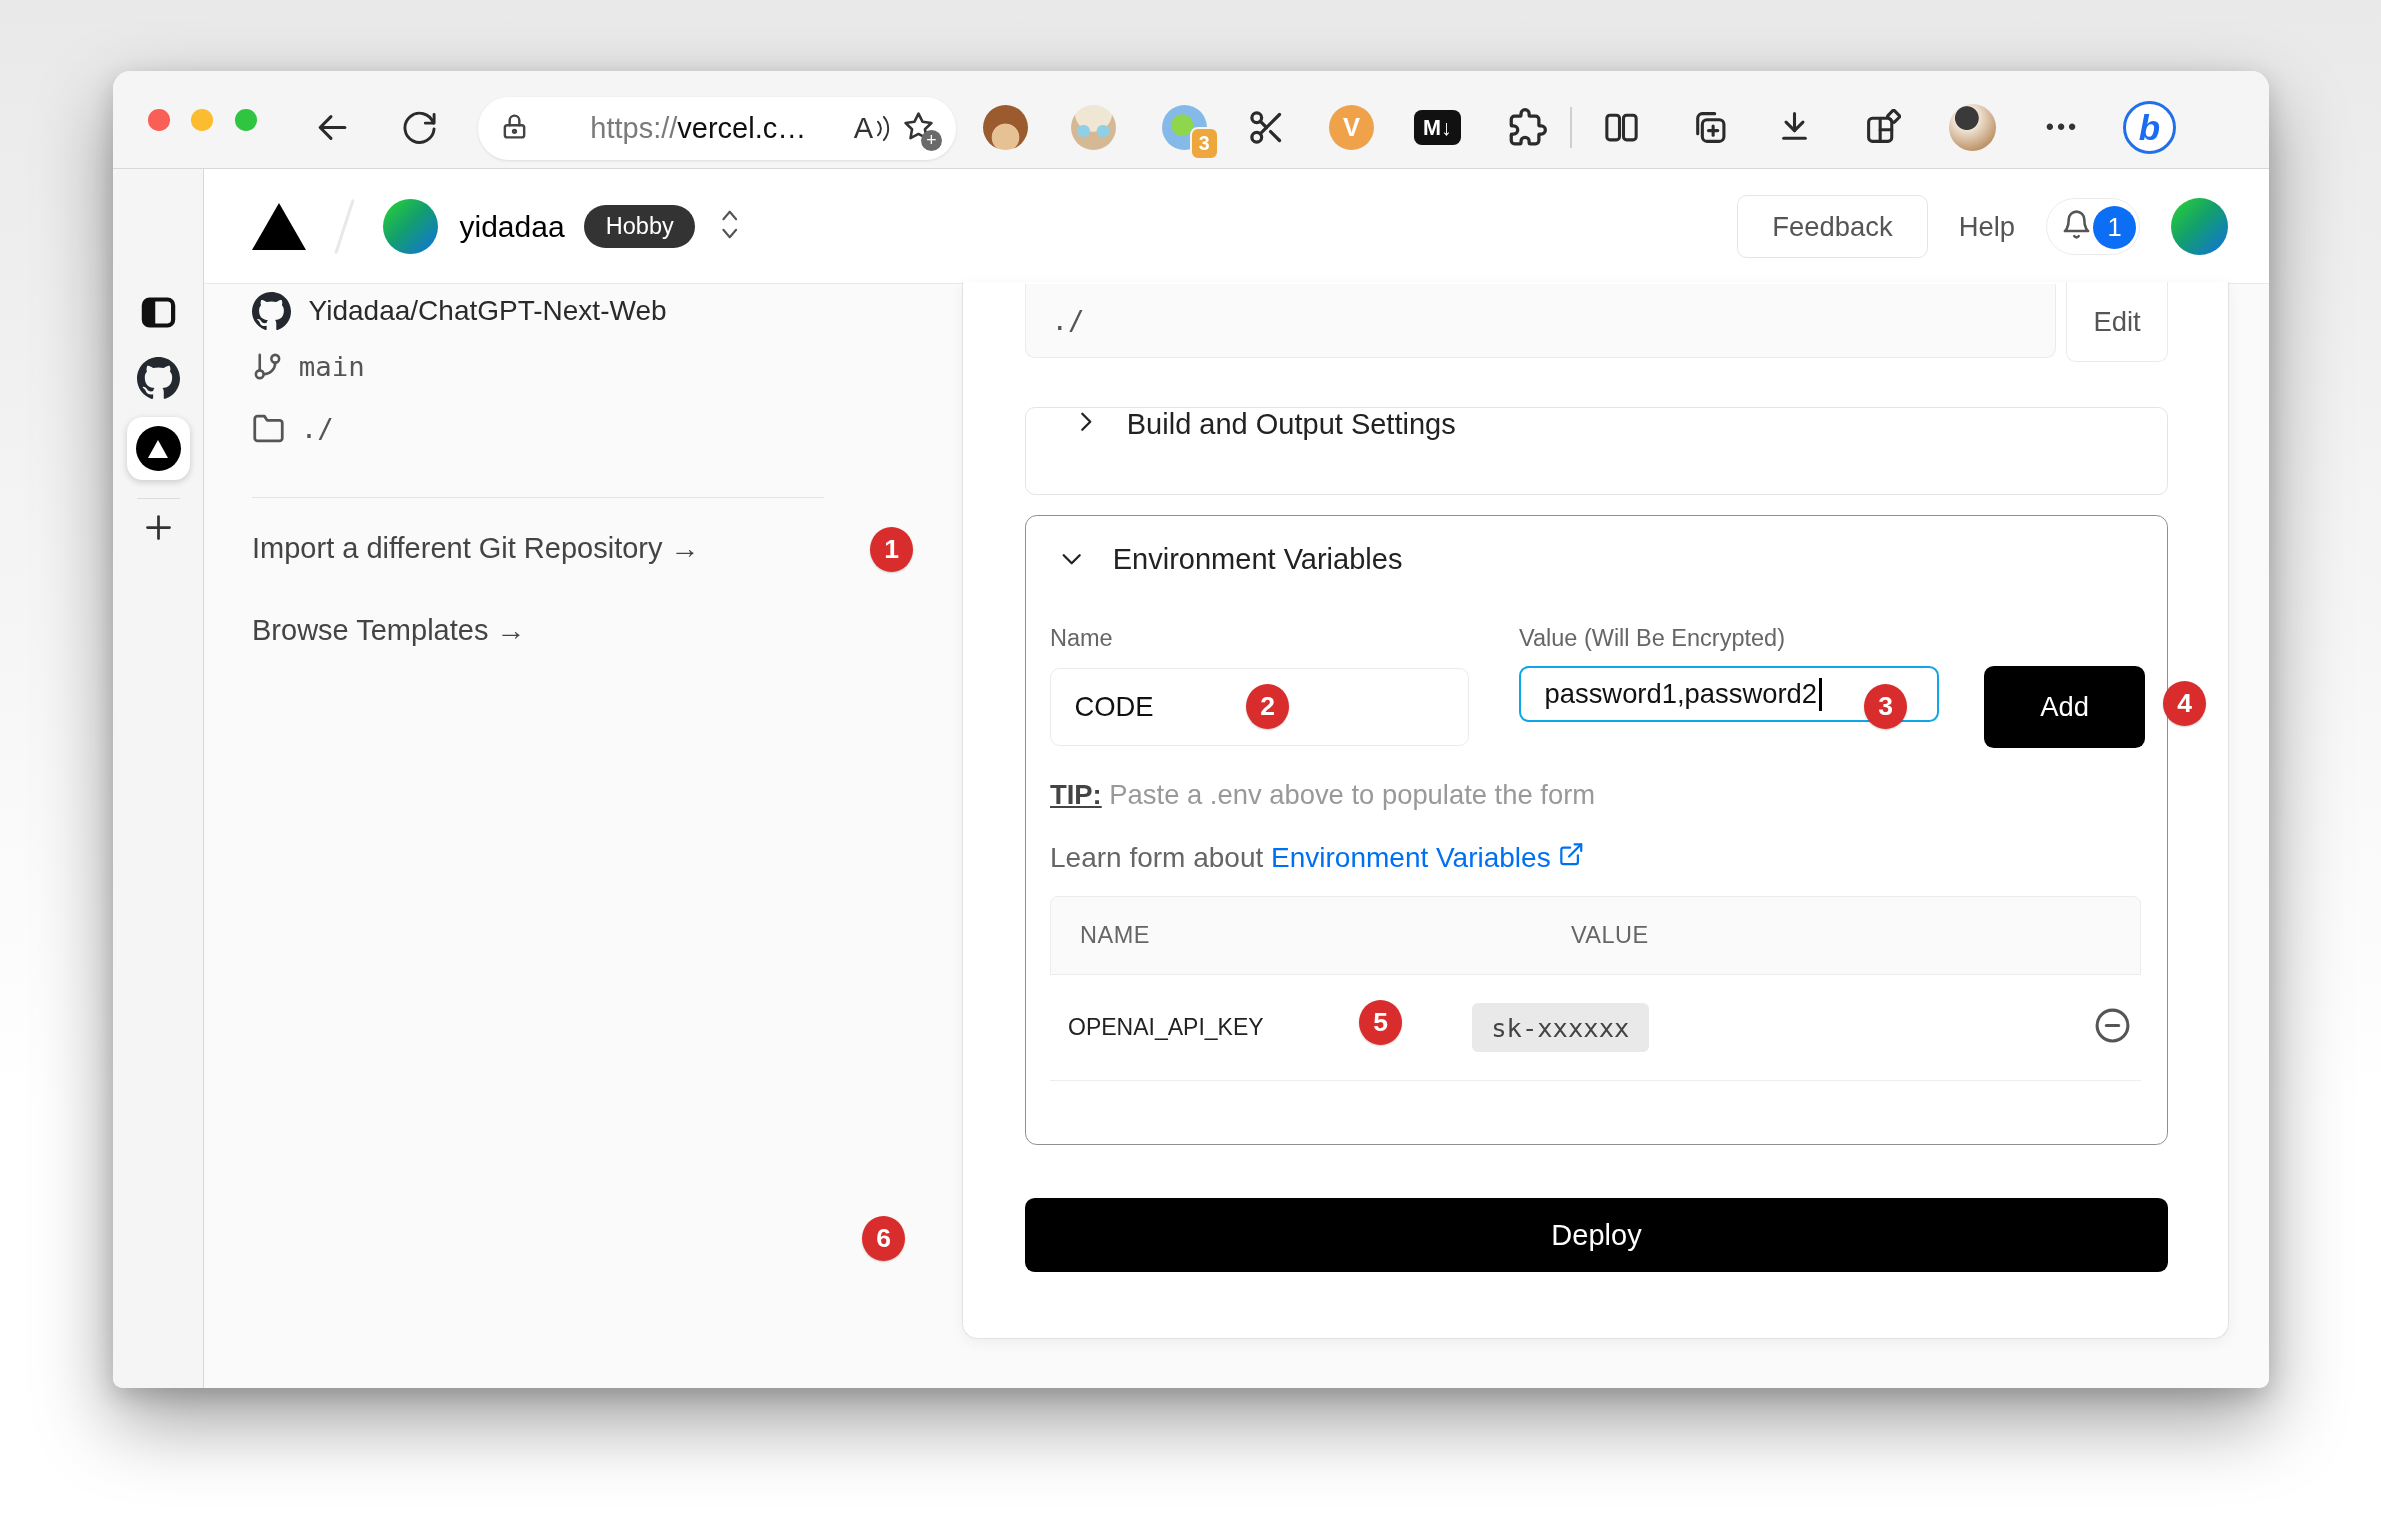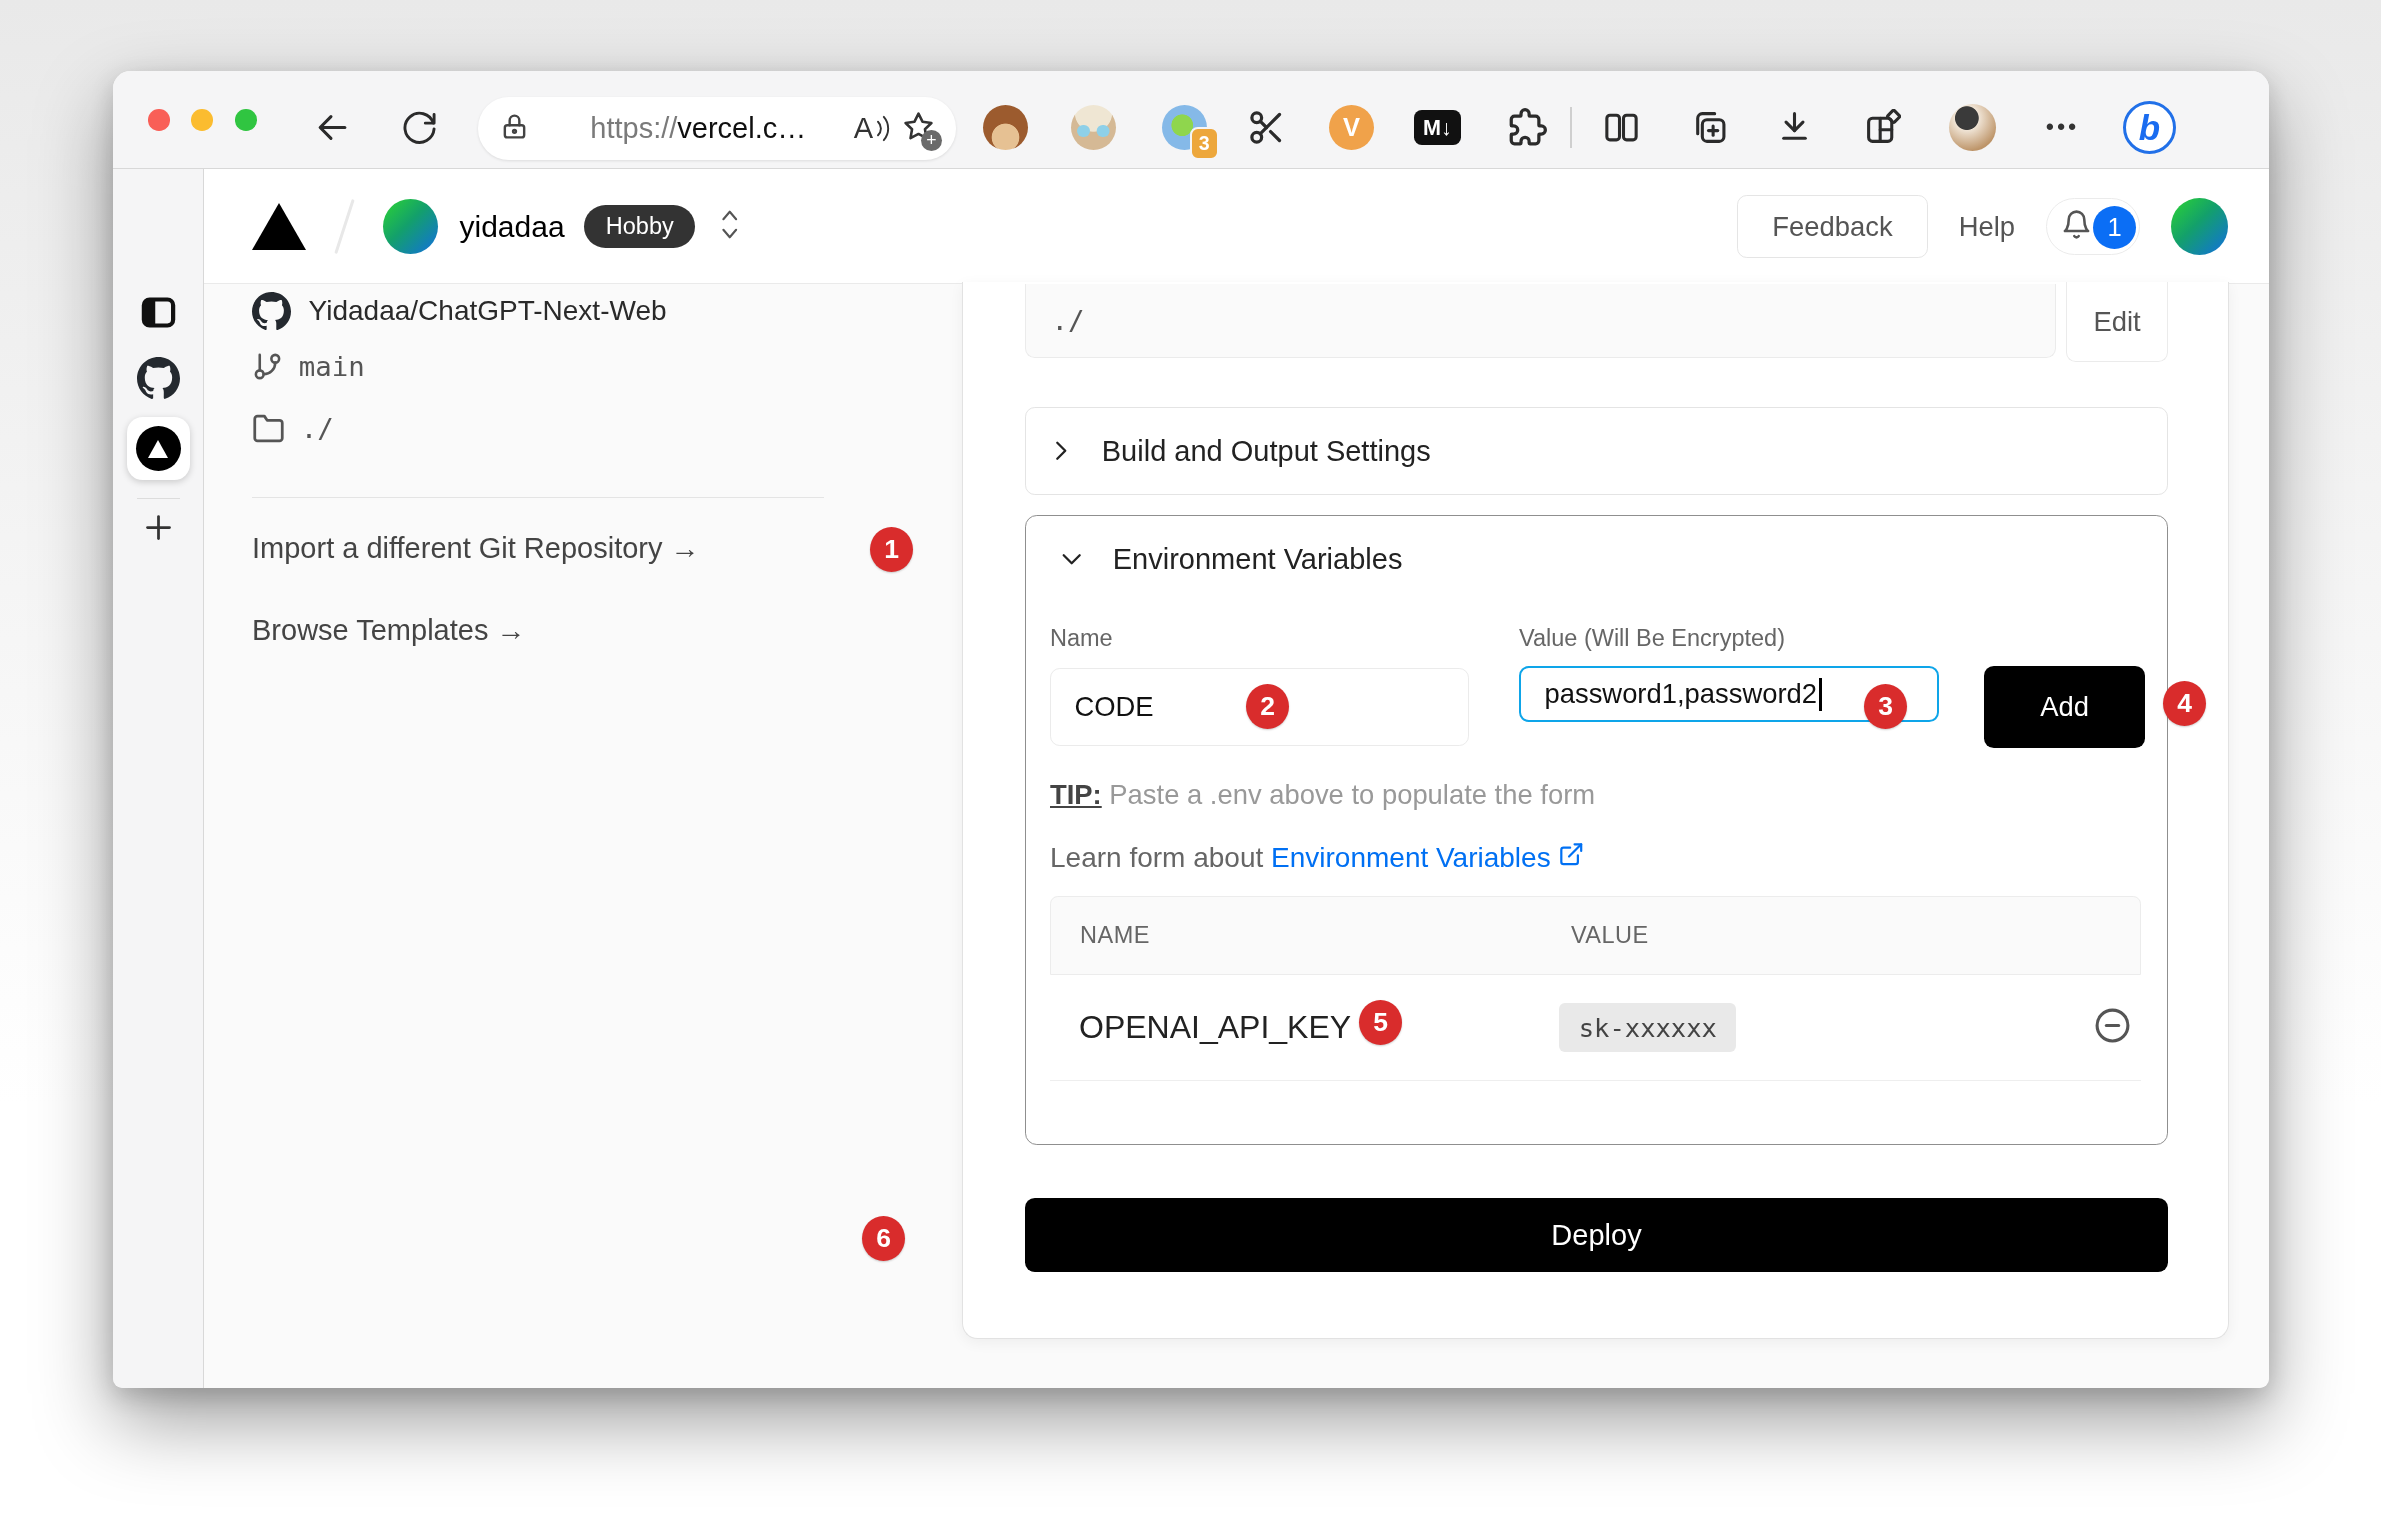--- a/index.html
+++ b/index.html
@@ -83,22 +83,22 @@
   
   .card { left:758px; top:-2px; width:1267px; height:1057px; background:#fff;
     border:1px solid #e2e2e2; border-top:none; border-radius:0 0 15.7px 15.7px;
     box-shadow:0 3.9px 13.7px rgba(0,0,0,.05); }
   .rootinput { left:821px; top:0; width:1031px; height:74px; background:#fafafa;
     border:1px solid #ebebeb; border-top:none; border-radius:0 0 9.8px 9.8px;
     display:flex; align-items:center; padding-left:25.5px; font-size:27.4px; color:#555; }
   .editbtn { left:1862px; top:-2px; width:102px; height:80px; background:#fff;
     border:1px solid #ebebeb; border-top:none; border-radius:0 0 9.8px 9.8px;
     display:flex; align-items:center; justify-content:center; font-size:27.4px; color:#555; }
-  .secbox { left:821px; width:1143px; background:#fff; display:flex; align-items:center;
-    padding-left:21px; gap:27.4px; font-size:29px; color:#222; }
+  .secbox { left:821px; width:1143px; background:#fff; display:flex; align-items:flex-start;
+    padding-left:46px; gap:27.4px; font-size:29px; color:#222; }
   .buildbox { top:123px; height:88px; border:1px solid #e4e4e4; border-radius:9.8px; }
   .envbox { left:821px; top:231px; width:1143px; height:630px;
     border:1.5px solid #8f8f8f; border-radius:11.8px; background:#fff; }
   .envhead { left:821px; top:231px; height:88px; width:1143px; display:flex;
     align-items:center; padding-left:33px; gap:27.4px; font-size:29px; color:#222; }
   .flabel { font-size:23.5px; color:#666; }
   .finput { height:78px; background:#fff; border:1px solid #ebebeb; border-radius:9.8px;
     display:flex; align-items:center; padding-left:23.5px; font-size:27.4px; color:#111; }
   .caret { display:inline-block; width:2.9px; height:33px; background:#000; margin-left:2px; }
   .addbtn { left:1780px; top:382px; width:161px; height:82px; background:#000;
@@ -379,21 +379,21 @@
                 <line x1="10" y1="14" x2="21" y2="3"></line>
               </svg>
           </span>
         </div>
 
         <div class="abs thead">
           <span style="margin-left:29px">NAME</span>
           <span style="margin-left:421px">VALUE</span>
         </div>
         <div class="abs trow">
-          <span style="margin-left:29px;font-size:32px;color:#222">OPENAI_API_KEY</span>
+          <span style="margin-left:18px;font-size:23px;color:#222">OPENAI_API_KEY</span>
           <span class="chip mono" style="margin-left:208px">sk-xxxxxx</span>
           <span style="margin-left:auto;margin-right:9.8px;color:#555">
             <svg class="fe" width="37" height="37" viewBox="0 0 24 24" stroke-width="1.7">
                 <circle cx="12" cy="12" r="10"></circle>
                 <line x1="8" y1="12" x2="16" y2="12"></line>
               </svg>
           </span>
         </div>
         <div class="abs rowdiv"></div>
 

